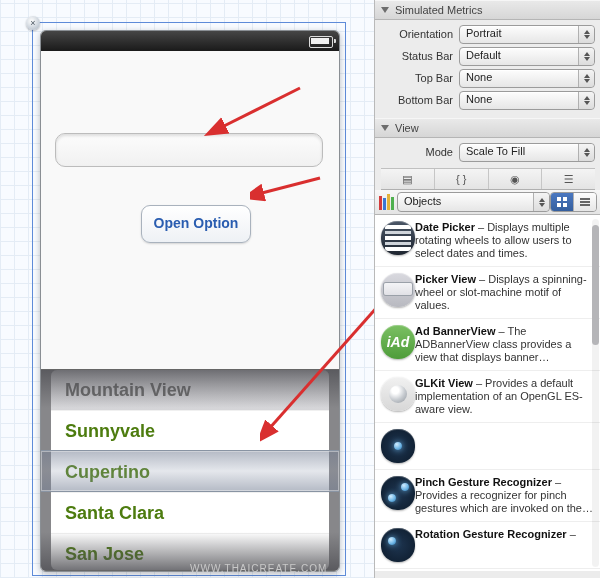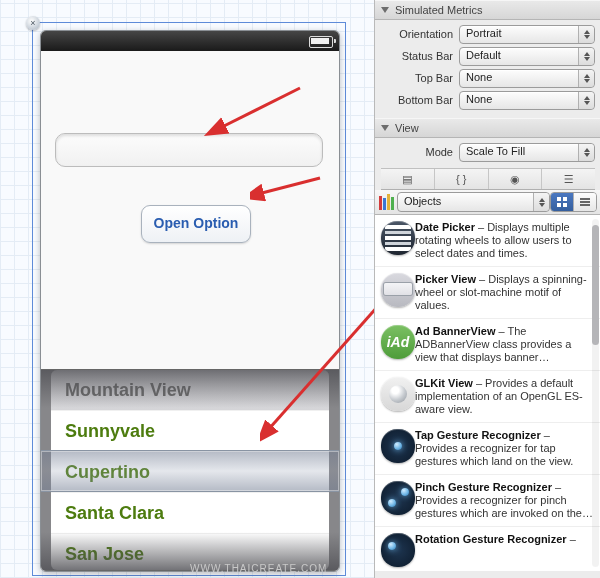--- a/index.html
+++ b/index.html
@@ -607,21 +607,20 @@
           <div class="obj-text"><b>Ad BannerView</b> – <span>The ADBannerView class provides a view that displays banner…</span></div>
         </div>
         <div class="obj-item">
           <div class="obj-icon icon-glkit"></div>
           <div class="obj-text"><b>GLKit View</b> – <span>Provides a default implementation of an OpenGL ES-aware view.</span></div>
         </div>
         <div class="obj-item">
           <div class="obj-icon icon-gesture">
             <div class="gdot" style="left: 13px; top: 13px;"></div>
           </div>
-          <div class="obj-text"><b>Tap Gesture Recognizer</b> – <span>Provides a recognizer for tap gestures which land on the view.</span></div>
         </div>
         <div class="obj-item">
           <div class="obj-icon icon-gesture">
             <div class="gdot" style="left: 7px; top: 18px;"></div>
             <div class="gdot" style="left: 20px; top: 7px;"></div>
           </div>
           <div class="obj-text"><b>Pinch Gesture Recognizer</b> – <span>Provides a recognizer for pinch gestures which are invoked on the…</span></div>
         </div>
         <div class="obj-item">
           <div class="obj-icon icon-gesture">

